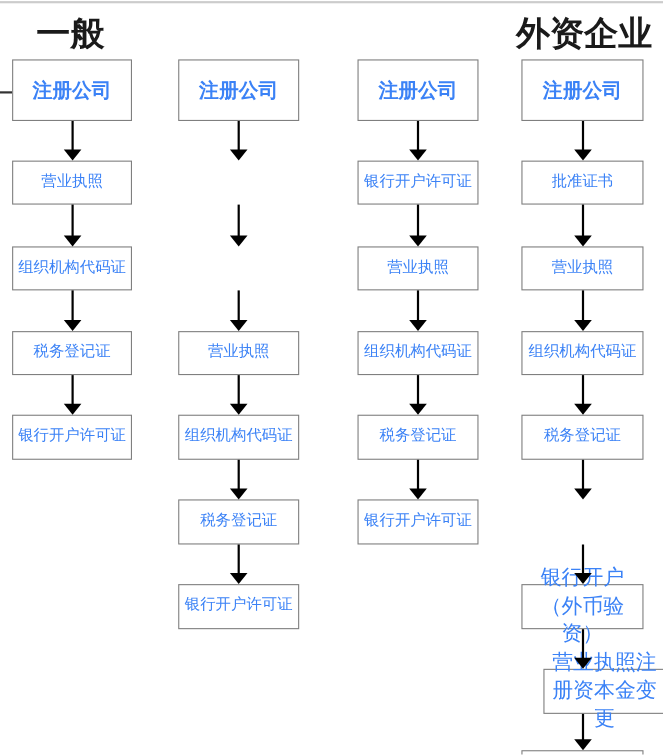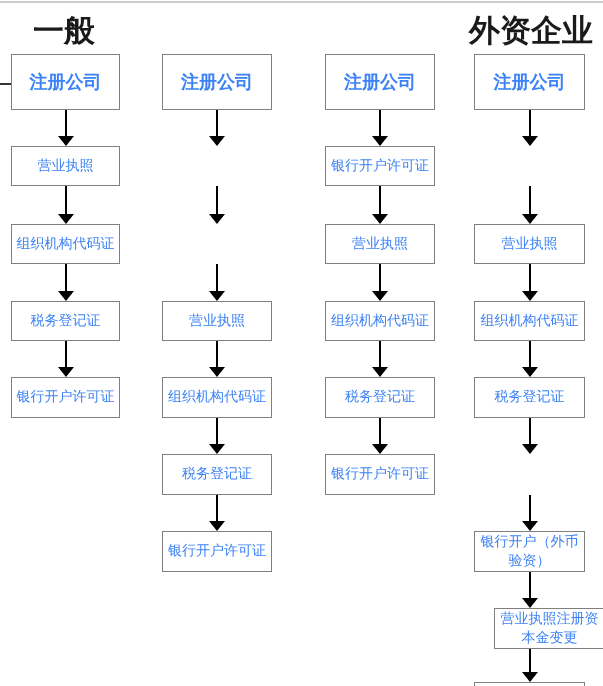--- a/index.html
+++ b/index.html
@@ -37,21 +37,21 @@
     box-sizing: border-box;
     border: 1px solid #7f7f7f;
     background: #ffffff;
     display: flex; align-items: center; justify-content: center;
     text-align: center;
     font-size: 14px; color: #3b82f6;
     line-height: 1.35;
     padding: 1px;
   }
   .first { font-weight: bold; font-size: 18px; }
-  .small { font-size: 14px; }
+  .small { font-size: 19px; }
 
   .c1 { left: 11px;  width: 109px; }
   .c2 { left: 162px; width: 110px; }
   .c3 { left: 325px; width: 110px; }
   .c4 { left: 474px; width: 111px; }
 
   .r1 { top: 54px;  height: 56px; }
   .r2 { top: 146px; height: 40px; }
   .r3 { top: 224px; height: 40px; }
   .r4 { top: 301px; height: 40px; }
@@ -126,20 +126,21 @@
   <div class="box c3 r4">组织机构代码证</div>
   <div class="box c3 r5">税务登记证</div>
   <div class="box c3 r6">银行开户许可证</div>
   <div class="arrow ac3 a1"></div>
   <div class="arrow ac3 a2"></div>
   <div class="arrow ac3 a3"></div>
   <div class="arrow ac3 a4"></div>
   <div class="arrow ac3 a5"></div>
 
   <div class="box c4 r1 first">注册公司</div>
+  <div class="box c4 r2">批准证书</div>
   <div class="box c4 r3">营业执照</div>
   <div class="box c4 r4">组织机构代码证</div>
   <div class="box c4 r5">税务登记证</div>
   <div class="box c4 r7 small">银行开户（外币验资）</div>
   <div class="box c4 r8 small">营业执照注册资本金变更</div>
   <div class="box c4 r9"></div>
   <div class="arrow ac4 a1"></div>
   <div class="arrow ac4 a2"></div>
   <div class="arrow ac4 a3"></div>
   <div class="arrow ac4 a4"></div>

